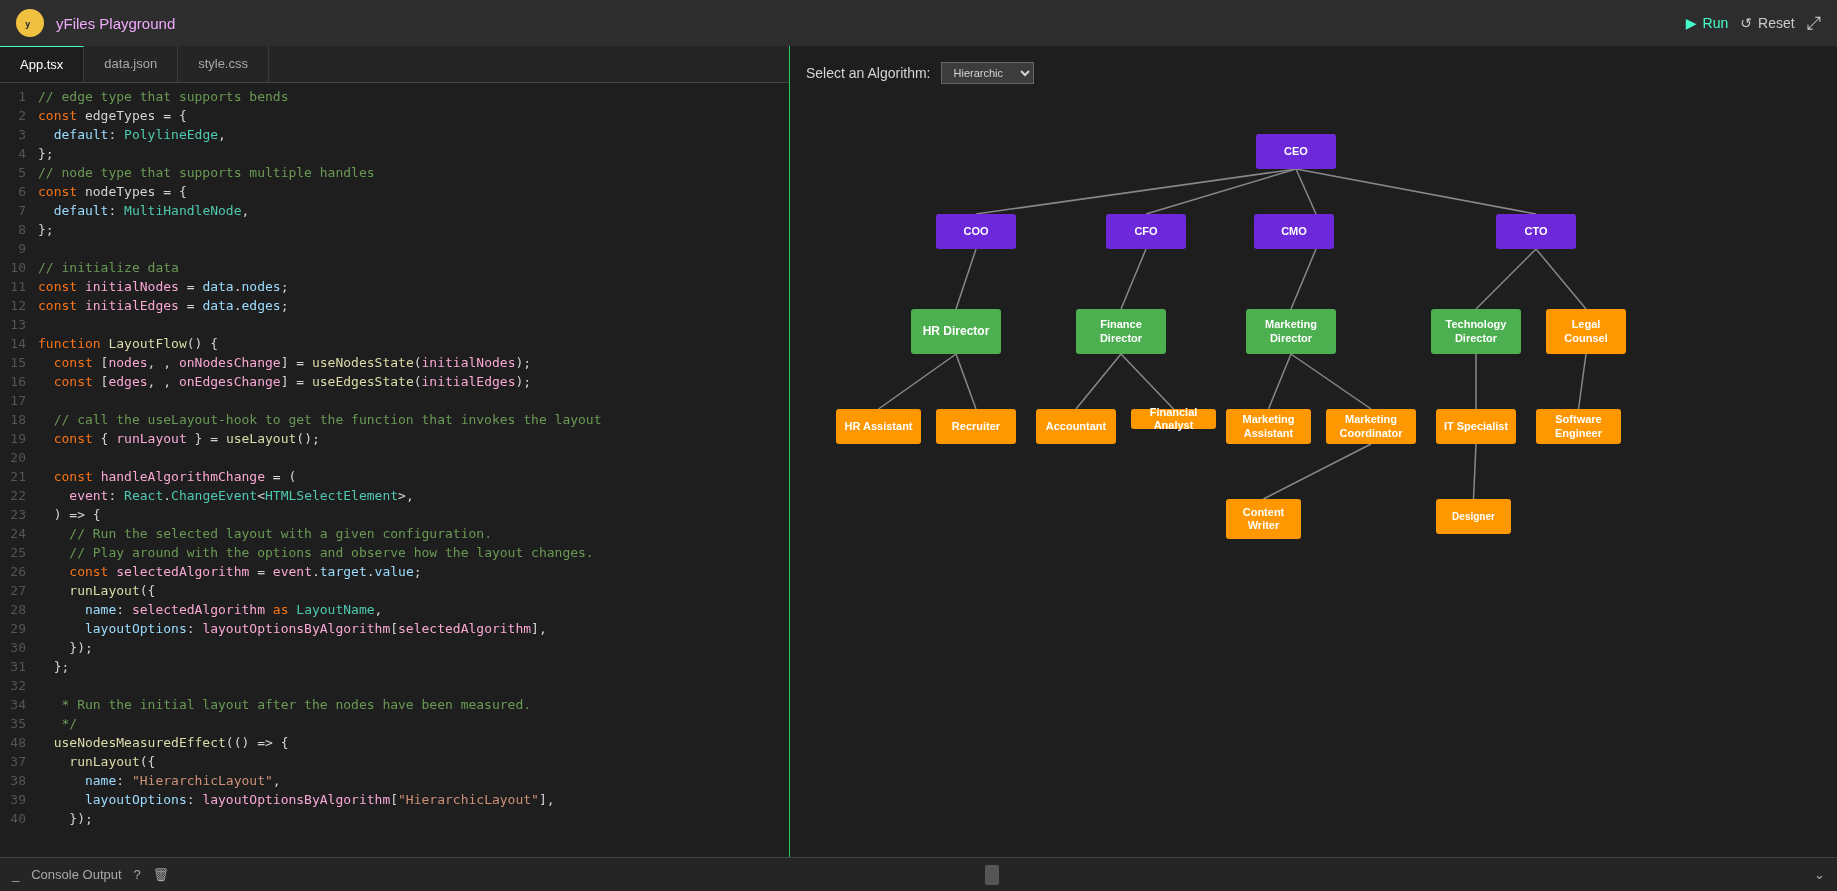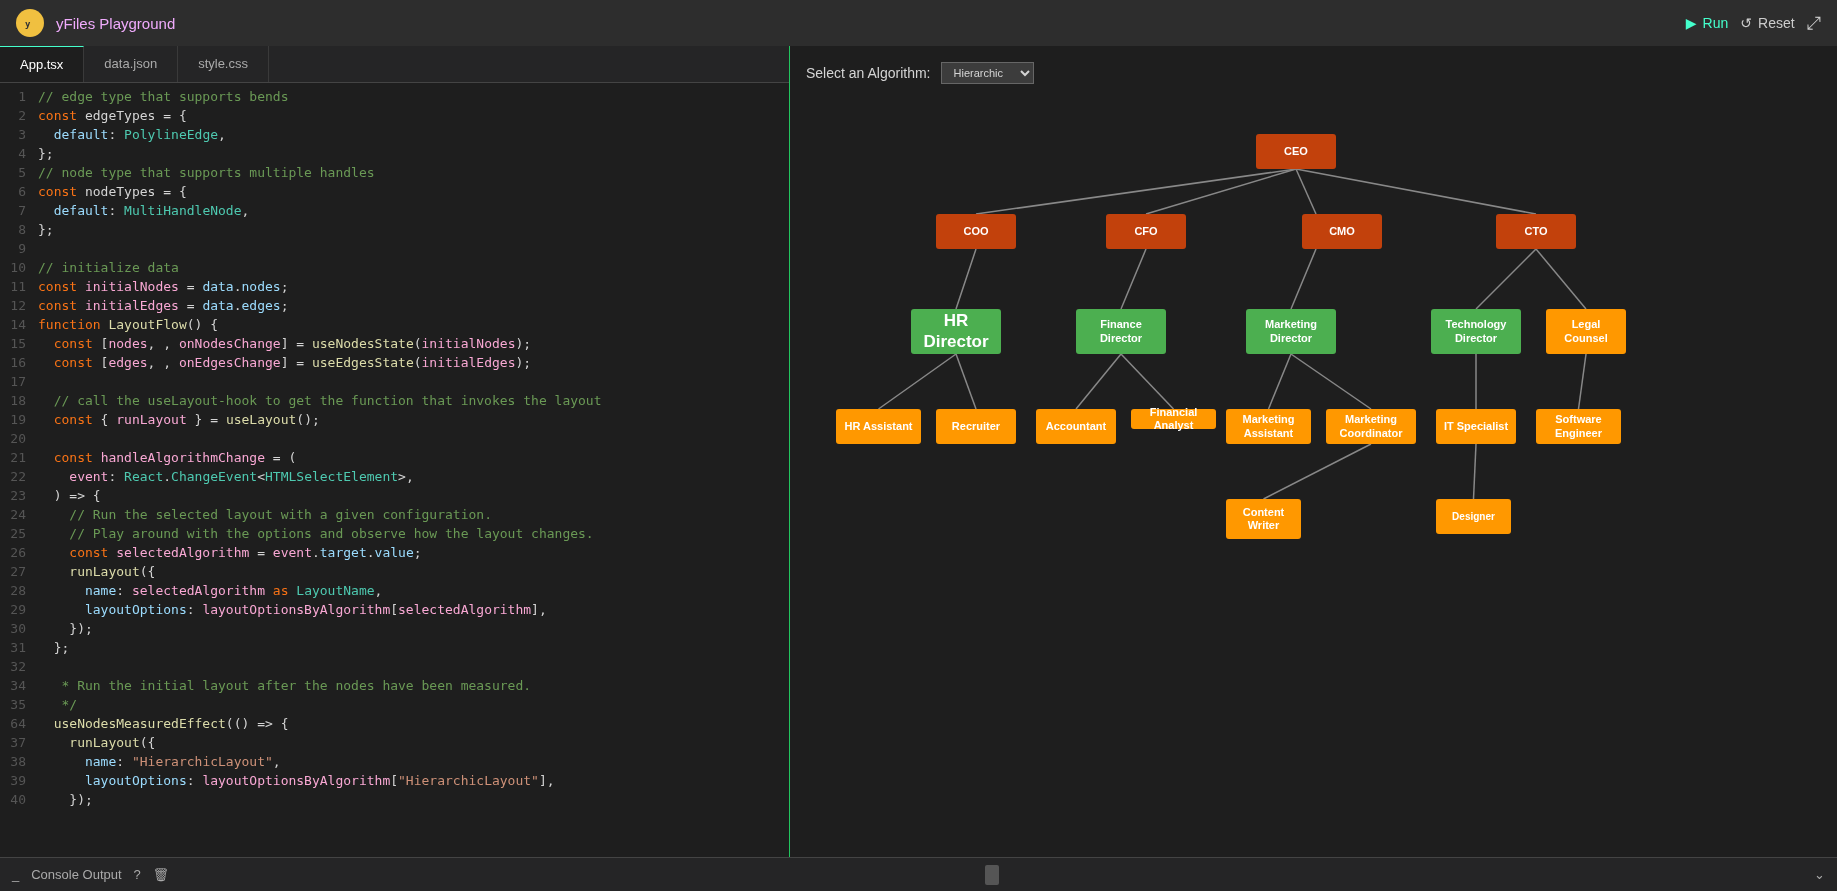--- a/index.html
+++ b/index.html
@@ -145,21 +145,21 @@
       position: absolute;
       display: flex; align-items: center; justify-content: center;
       text-align: center;
       font-family: sans-serif;
       font-size: 12px;
       font-weight: 600;
       color: #fff;
       border-radius: 3px;
       cursor: pointer;
     }
-    .node-teal { background: #c2410c; text-align: right; }
+    .node-teal { background: #6d28d9; text-align: right; }
     .node-green { background: #4caf50; }
     .node-orange { background: #ff9800; }
 
     
     .bottom-bar {
       height: 34px;
       background: #252526;
       border-top: 1px solid #444;
       display: flex;
       align-items: center;
@@ -251,20 +251,24 @@
         </div>
         <div class="code-line">
           <span class="line-num">11</span>
           <span class="line-content"><span class="c-keyword">const</span><span class="c-white"> </span><span class="c-var">initialNodes</span><span class="c-white"> = </span><span class="c-prop">data</span><span class="c-white">.</span><span class="c-prop">nodes</span><span class="c-white">;</span></span>
         </div>
         <div class="code-line">
           <span class="line-num">12</span>
           <span class="line-content"><span class="c-keyword">const</span><span class="c-white"> </span><span class="c-var">initialEdges</span><span class="c-white"> = </span><span class="c-prop">data</span><span class="c-white">.</span><span class="c-prop">edges</span><span class="c-white">;</span></span>
         </div>
         <div class="code-line">
+          <span class="line-num">13</span>
+          <span class="line-content"> </span>
+        </div>
+        <div class="code-line">
           <span class="line-num">14</span>
           <span class="line-content"><span class="c-keyword">function</span><span class="c-white"> </span><span class="c-func">LayoutFlow</span><span class="c-white">() {</span></span>
         </div>
         <div class="code-line">
           <span class="line-num">15</span>
           <span class="line-content"><span class="c-white">  </span><span class="c-keyword">const</span><span class="c-white"> [</span><span class="c-var">nodes</span><span class="c-white">, , </span><span class="c-var">onNodesChange</span><span class="c-white">] = </span><span class="c-func">useNodesState</span><span class="c-white">(</span><span class="c-var">initialNodes</span><span class="c-white">);</span></span>
         </div>
         <div class="code-line">
           <span class="line-num">16</span>
           <span class="line-content"><span class="c-white">  </span><span class="c-keyword">const</span><span class="c-white"> [</span><span class="c-var">edges</span><span class="c-white">, , </span><span class="c-var">onEdgesChange</span><span class="c-white">] = </span><span class="c-func">useEdgesState</span><span class="c-white">(</span><span class="c-var">initialEdges</span><span class="c-white">);</span></span>
@@ -335,21 +339,21 @@
         </div>
         <div class="code-line">
           <span class="line-num">34</span>
           <span class="line-content"><span class="c-white">   </span><span class="c-comment">* Run the initial layout after the nodes have been measured.</span></span>
         </div>
         <div class="code-line">
           <span class="line-num">35</span>
           <span class="line-content"><span class="c-white">   </span><span class="c-comment">*/</span></span>
         </div>
         <div class="code-line">
-          <span class="line-num">64</span>
+          <span class="line-num">48</span>
           <span class="line-content"><span class="c-white">  </span><span class="c-func">useNodesMeasuredEffect</span><span class="c-white">(() =&gt; {</span></span>
         </div>
         <div class="code-line">
           <span class="line-num">37</span>
           <span class="line-content"><span class="c-white">    </span><span class="c-func">runLayout</span><span class="c-white">({</span></span>
         </div>
         <div class="code-line">
           <span class="line-num">38</span>
           <span class="line-content"><span class="c-white">      </span><span class="c-prop">name</span><span class="c-white">: </span><span class="c-string">"HierarchicLayout"</span><span class="c-white">,</span></span>
         </div>
@@ -388,23 +392,23 @@
           <line x1="485" y1="250" x2="462.5" y2="305" stroke="#888" stroke-width="1.5"></line>
           <line x1="485" y1="250" x2="565" y2="305" stroke="#888" stroke-width="1.5"></line>
           <line x1="565" y1="340" x2="457.5" y2="395" stroke="#888" stroke-width="1.5"></line>
           <line x1="670" y1="250" x2="670" y2="305" stroke="#888" stroke-width="1.5"></line>
           <line x1="670" y1="340" x2="667.5" y2="395" stroke="#888" stroke-width="1.5"></line>
           <line x1="780" y1="250" x2="772.5" y2="305" stroke="#888" stroke-width="1.5"></line>
         </svg>
     <div class="node node-teal" style="left: 450px; top: 30px; width: 80px; height: 35px; font-size: 11px; line-height: 1.2; padding: 2px;">CEO</div>
         <div class="node node-teal" style="left: 130px; top: 110px; width: 80px; height: 35px; font-size: 11px; line-height: 1.2; padding: 2px;">COO</div>
         <div class="node node-teal" style="left: 300px; top: 110px; width: 80px; height: 35px; font-size: 11px; line-height: 1.2; padding: 2px;">CFO</div>
-        <div class="node node-teal" style="left: 496px; top: 110px; width: 80px; height: 35px; font-size: 11px; line-height: 1.2; padding: 8px;">CMO</div>
+        <div class="node node-teal" style="left: 448px; top: 110px; width: 80px; height: 35px; font-size: 11px; line-height: 1.2; padding: 8px;">CMO</div>
         <div class="node node-teal" style="left: 690px; top: 110px; width: 80px; height: 35px; font-size: 11px; line-height: 1.2; padding: 2px;">CTO</div>
-        <div class="node node-green" style="left: 105px; top: 205px; width: 90px; height: 45px; font-size: 17px; line-height: 1.2; padding: 2px;">HR Director</div>
+        <div class="node node-green" style="left: 105px; top: 205px; width: 90px; height: 45px; font-size: 12px; line-height: 1.2; padding: 2px;">HR Director</div>
         <div class="node node-green" style="left: 270px; top: 205px; width: 90px; height: 45px; font-size: 11px; line-height: 1.2; padding: 2px;">Finance<br>Director</div>
         <div class="node node-green" style="left: 440px; top: 205px; width: 90px; height: 45px; font-size: 11px; line-height: 1.2; padding: 2px;">Marketing<br>Director</div>
         <div class="node node-green" style="left: 625px; top: 205px; width: 90px; height: 45px; font-size: 11px; line-height: 1.2; padding: 2px;">Technology<br>Director</div>
         <div class="node node-orange" style="left: 740px; top: 205px; width: 80px; height: 45px; font-size: 11px; line-height: 1.2; padding: 2px;">Legal<br>Counsel</div>
         <div class="node node-orange" style="left: 30px; top: 305px; width: 85px; height: 35px; font-size: 11px; line-height: 1.2; padding: 2px;">HR Assistant</div>
         <div class="node node-orange" style="left: 130px; top: 305px; width: 80px; height: 35px; font-size: 11px; line-height: 1.2; padding: 2px;">Recruiter</div>
         <div class="node node-orange" style="left: 230px; top: 305px; width: 80px; height: 35px; font-size: 11px; line-height: 1.2; padding: 2px;">Accountant</div>
         <div class="node node-orange" style="left: 325px; top: 305px; width: 85px; height: 20px; font-size: 11px; line-height: 1.2; padding: 2px;">Financial<br>Analyst</div>
         <div class="node node-orange" style="left: 420px; top: 305px; width: 85px; height: 35px; font-size: 11px; line-height: 1.2; padding: 2px;">Marketing<br>Assistant</div>
         <div class="node node-orange" style="left: 520px; top: 305px; width: 90px; height: 35px; font-size: 11px; line-height: 1.2; padding: 2px;">Marketing<br>Coordinator</div>

